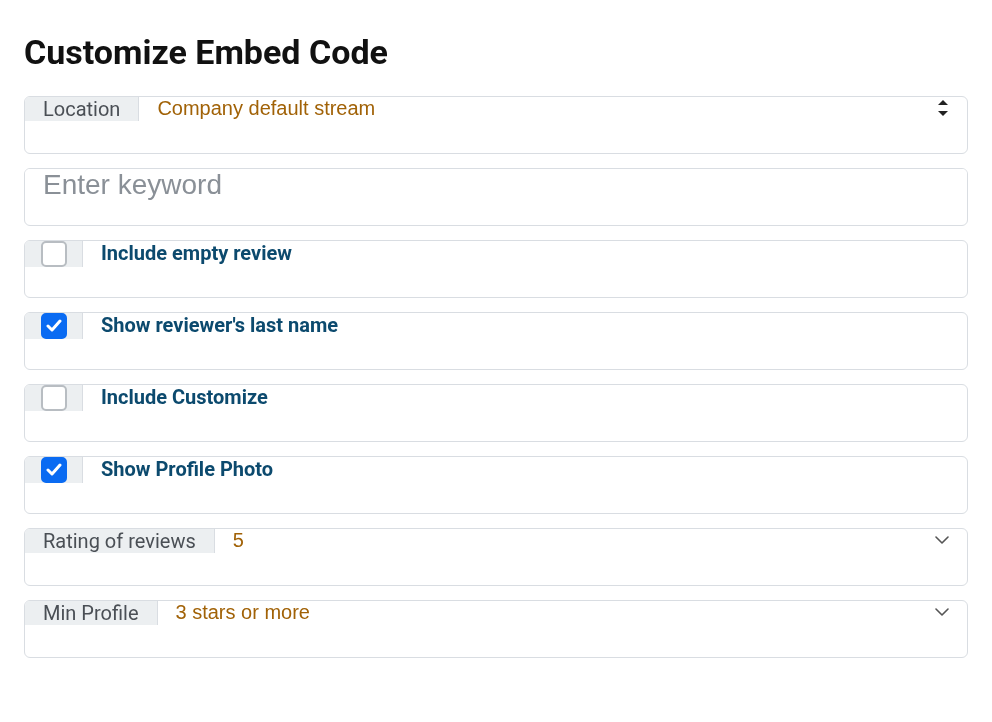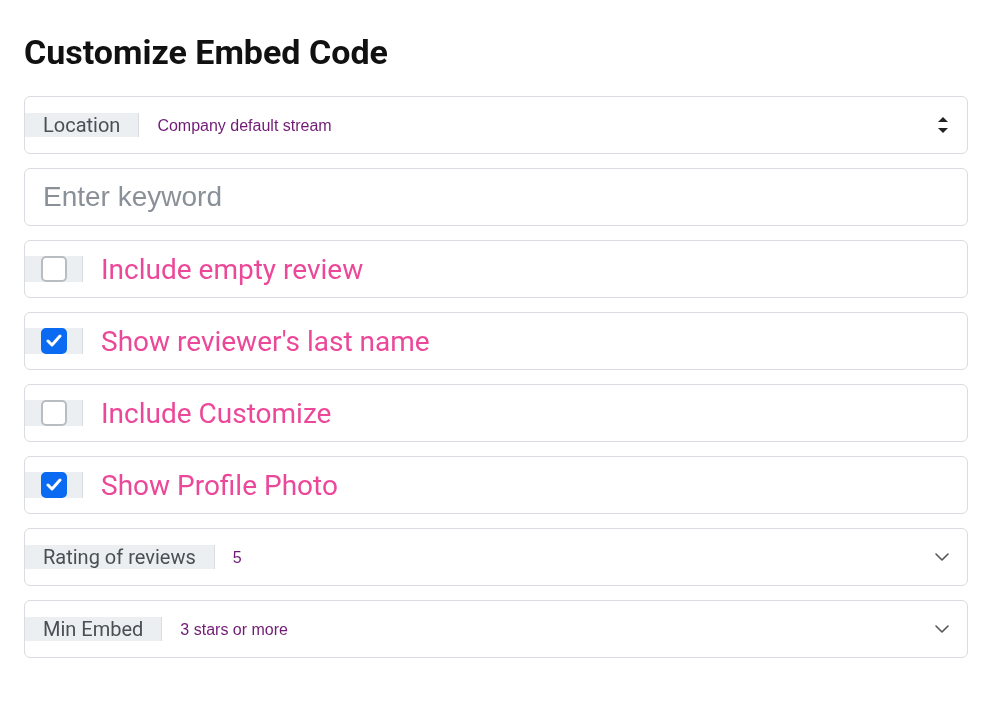--- a/index.html
+++ b/index.html
@@ -16,21 +16,21 @@
     }
     h1 {
       font-size: 34px;
       font-weight: 700;
       margin-bottom: 24px;
       color: #111;
       margin-top: 8px;
     }
     .form-row {
       display: flex;
-      align-items: center;
+      align-items: flex-start;
       border: 1px solid #d9dde2;
       border-radius: 6px;
       margin-bottom: 14px;
       overflow: hidden;
       min-height: 58px;
     }
     .prefix-label {
       background: #eceff1;
       color: #4a4f55;
       font-size: 20px;
@@ -42,22 +42,22 @@
     }
     .select-wrap {
       flex: 1;
       position: relative;
     }
     .select-wrap select {
       width: 100%;
       height: 100%;
       border: 0;
       background: transparent;
-      font-size: 16px;
-      color: #701a75;
+      font-size: 20px;
+      color: #a16207;
       padding: 0 48px 0 18px;
       appearance: none;
       -webkit-appearance: none;
       outline: none;
       cursor: pointer;
     }
     .select-caret {
       position: absolute;
       right: 18px;
       top: 50%;
@@ -103,25 +103,26 @@
       border-color: #0a6bf2;
     }
     .cb.checked svg {
       display: block;
     }
     .cb svg {
       display: none;
     }
     .check-label {
       flex: 1;
-      font-size: 28px;
-      color: #ec4899;
+      font-size: 20px;
+      color: #0c4a6e;
       display: flex;
       align-items: center;
       padding: 0 18px;
+      font-weight: bold;
     }
     .caret-double svg {
       display: block;
     }
     .caret-single svg {
       display: block;
     }
   </style>
 </head>
 <body>
@@ -197,21 +198,21 @@
     </select>
     <span class="select-caret caret-single">
       <svg width="14" height="8" viewBox="0 0 14 8">
         <path d="M1 1 L7 7 L13 1" stroke="#555" stroke-width="1.6" fill="none" stroke-linecap="round" stroke-linejoin="round"></path>
       </svg>
     </span>
   </div>
 </div>
 
 <div class="form-row">
-  <div class="prefix-label">Min Embed</div>
+  <div class="prefix-label">Min Profile</div>
   <div class="select-wrap">
     <select>
       <option>3 stars or more</option>
     </select>
     <span class="select-caret caret-single">
       <svg width="14" height="8" viewBox="0 0 14 8">
         <path d="M1 1 L7 7 L13 1" stroke="#555" stroke-width="1.6" fill="none" stroke-linecap="round" stroke-linejoin="round"></path>
       </svg>
     </span>
   </div>

